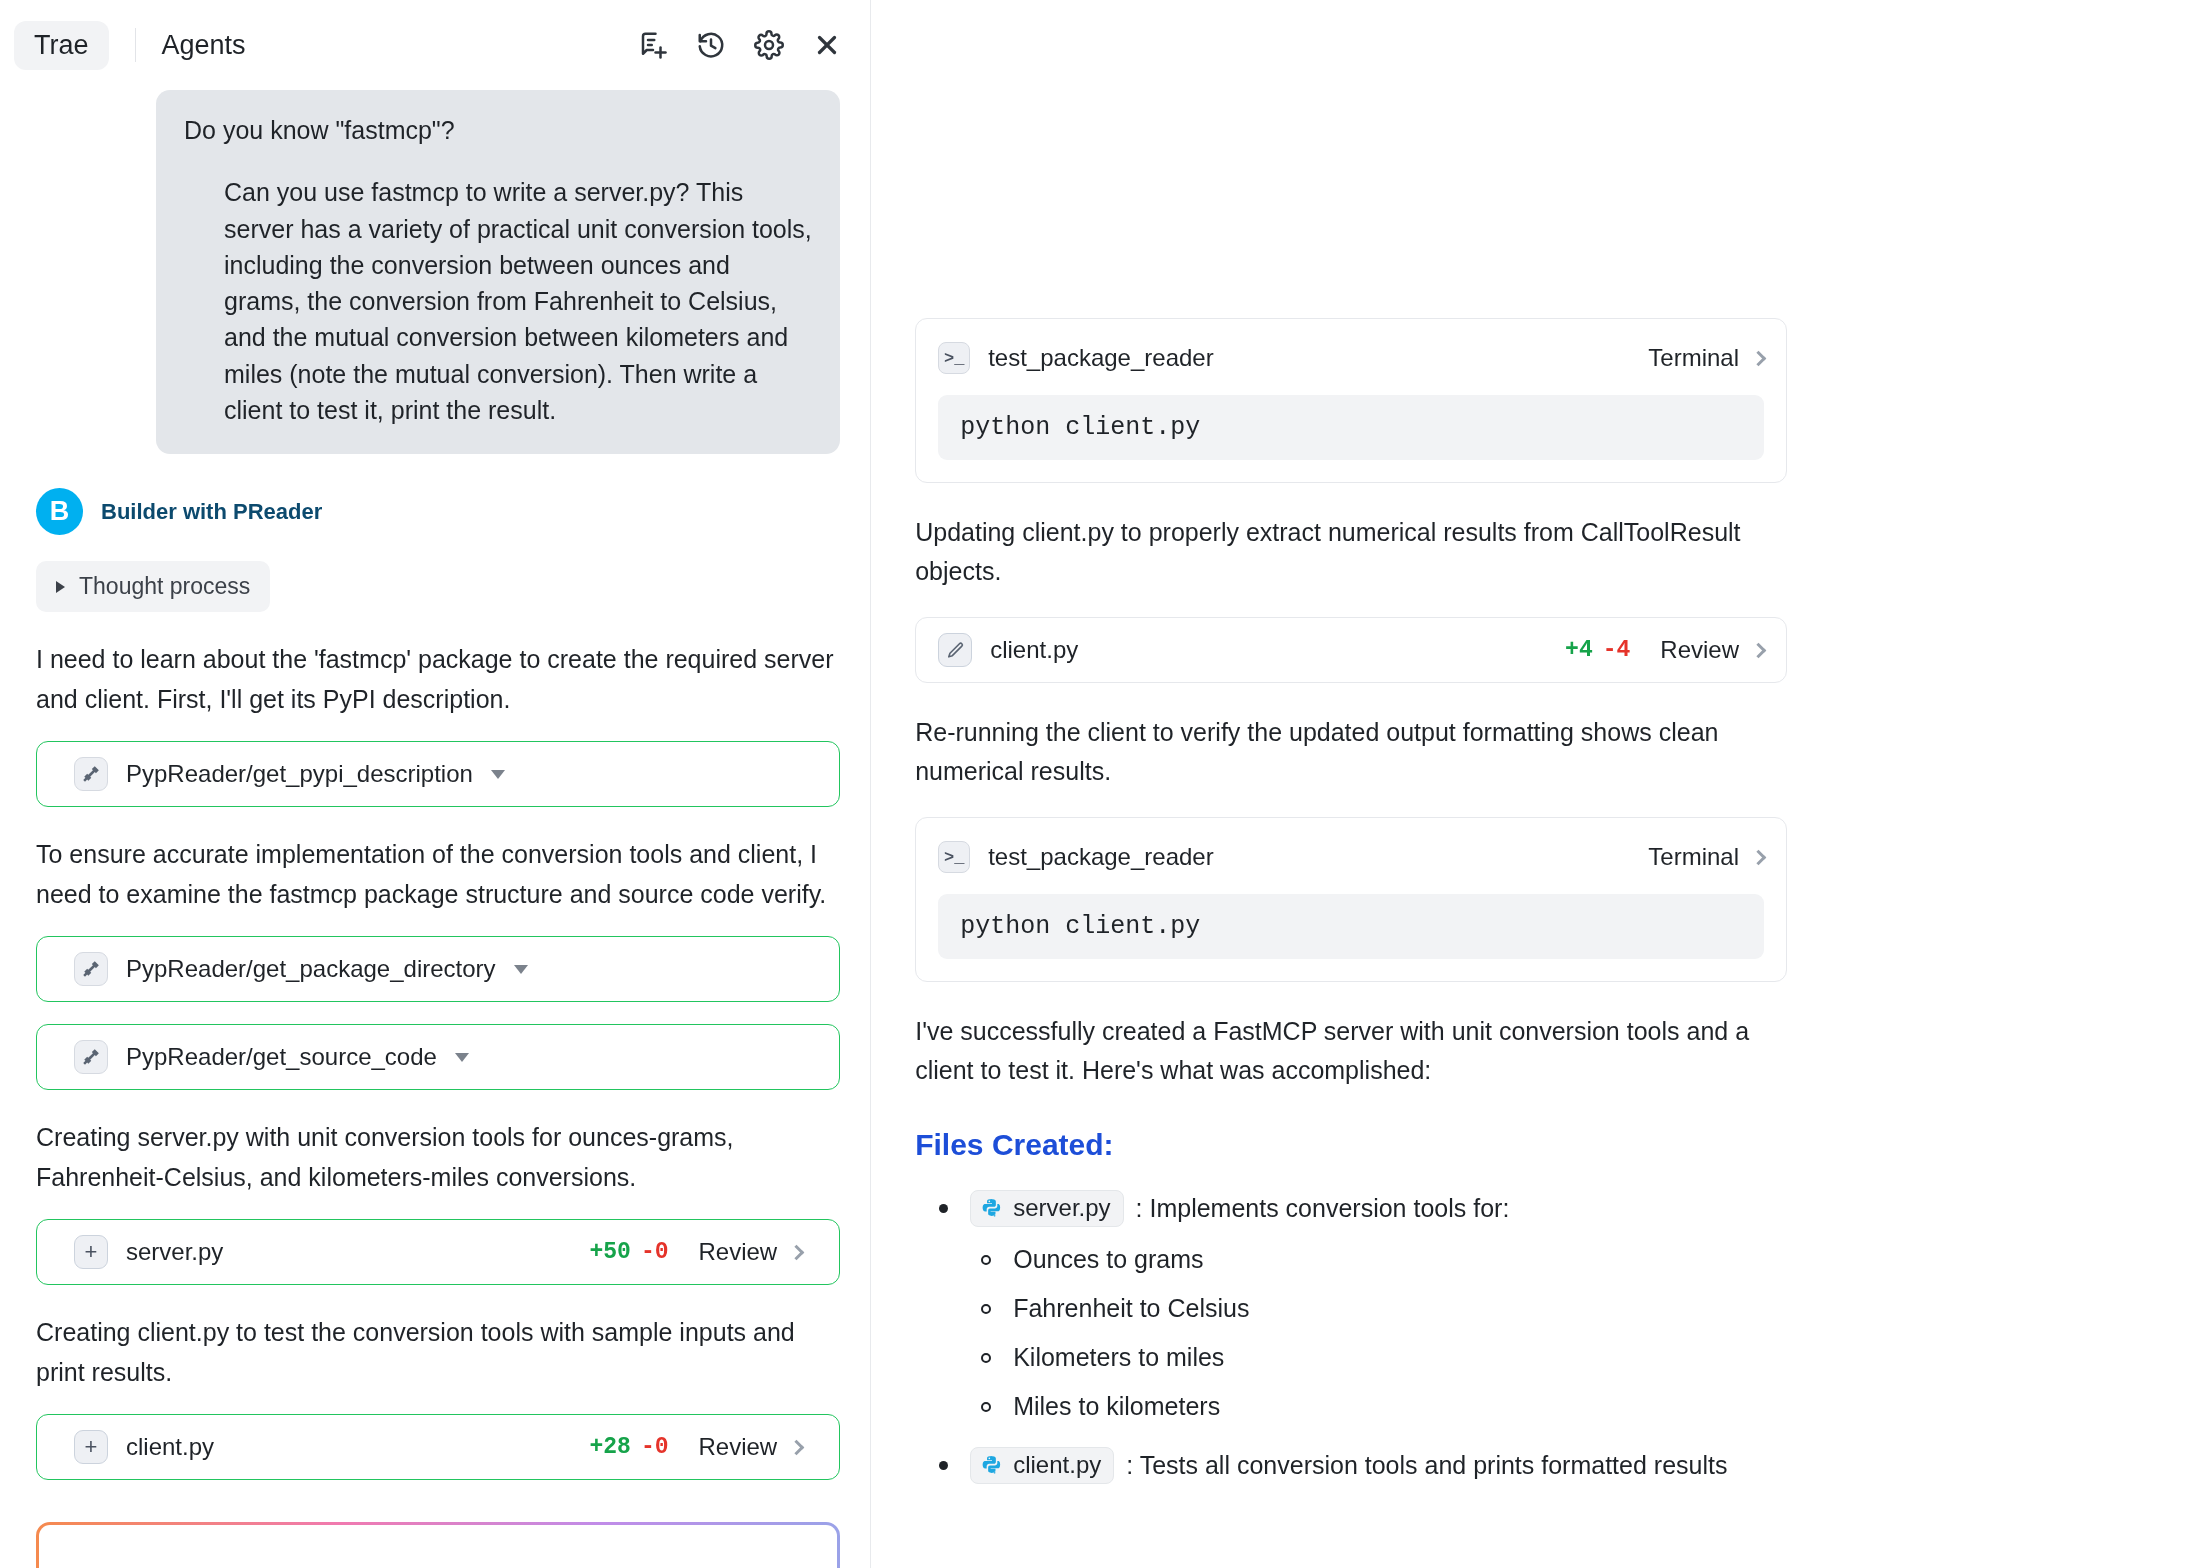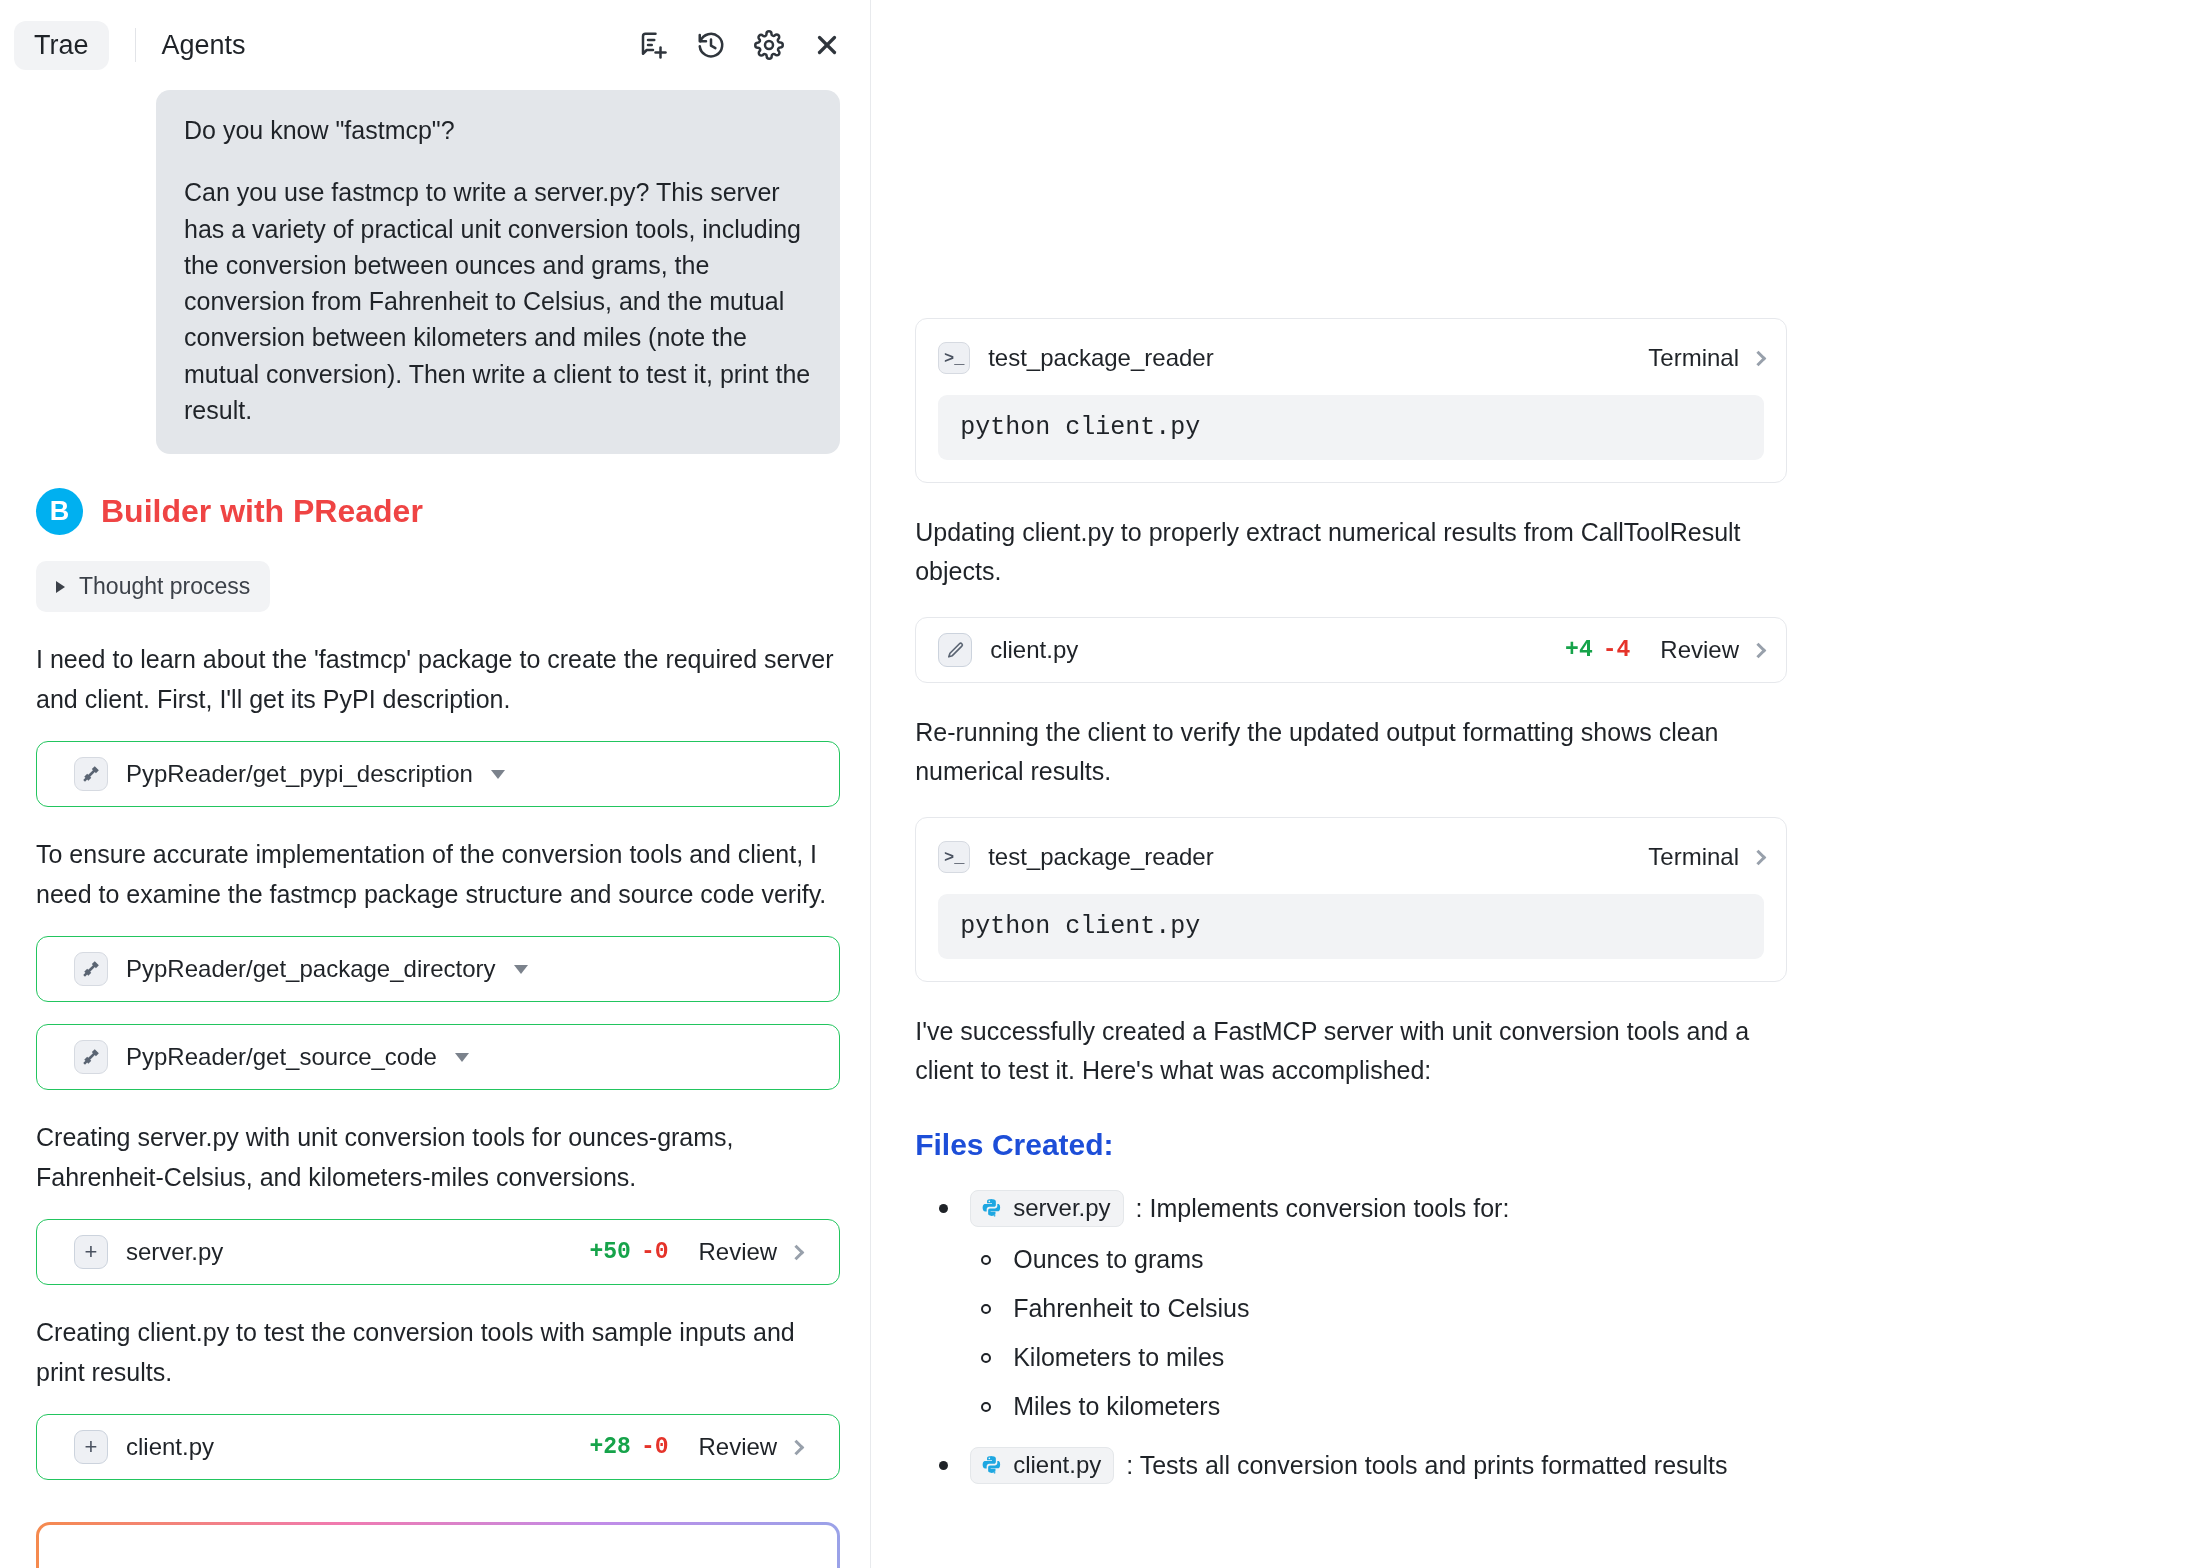--- a/index.html
+++ b/index.html
@@ -59,35 +59,35 @@
     margin-left: 120px;
     background: #e3e6ea;
     border-radius: 14px;
     padding: 22px 28px 26px 28px;
     font-size: 25px;
     line-height: 1.45;
     color: #1f2328;
     max-width: 860px;
   }
   .user-bubble p { margin-bottom: 26px; }
-  .user-bubble p:last-child { margin-bottom: 0; }
+  .user-bubble p:last-child { margin-bottom: 0; margin-left: 40px; }
 
   .agent-head {
     display: flex; align-items: center; gap: 18px;
     margin: 34px 0 0 0;
   }
   .avatar {
     width: 47px; height: 47px; border-radius: 50%;
     background: #00b0f0;
     color: #fff;
     font-size: 27px; font-weight: 700;
     display: flex; align-items: center; justify-content: center;
     font-family: "Liberation Sans", sans-serif;
   }
-  .agent-name { font-size: 32px; font-weight: 700; color: #ef4444; }
+  .agent-name { font-size: 22px; font-weight: 700; color: #0c4a6e; }
 
   .thought-chip {
     display: inline-flex; align-items: center; gap: 14px;
     background: #f2f3f5;
     border-radius: 10px;
     padding: 12px 20px;
     margin-top: 26px;
     font-size: 23px;
     color: #3c4149;
     cursor: pointer;

